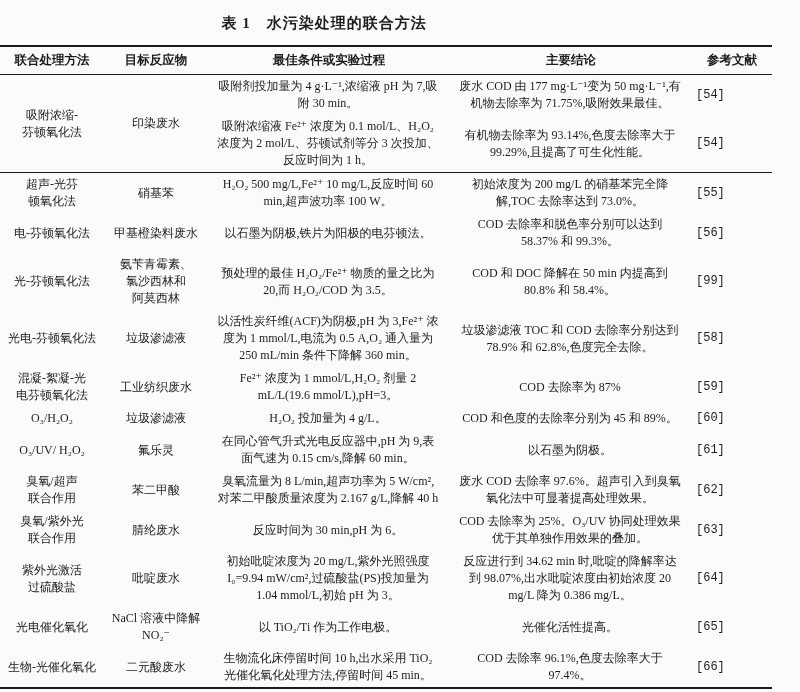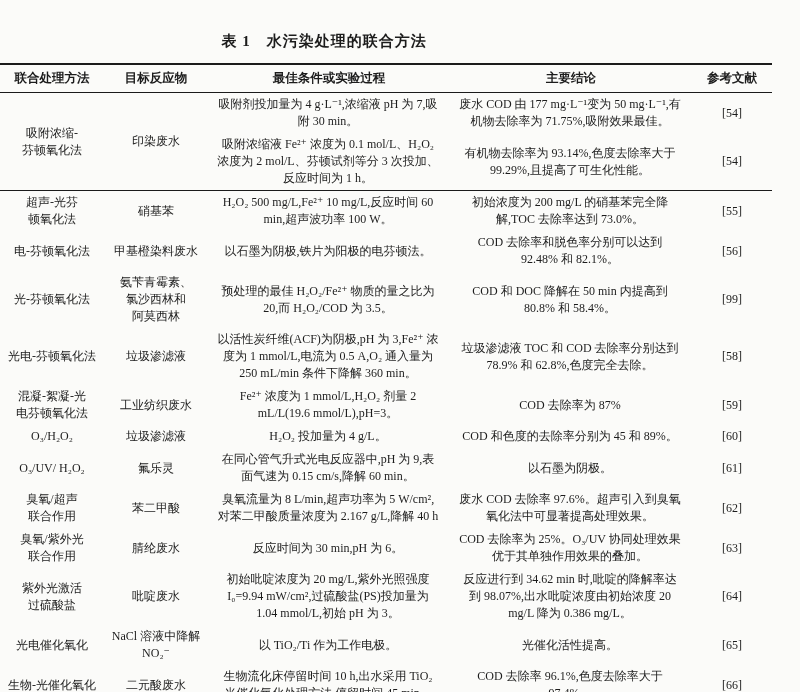--- a/index.html
+++ b/index.html
@@ -9,21 +9,21 @@
     height: 692px;
     overflow: hidden;
     background: #fbfbf9;
     color: #1c1c1c;
     font-family: "Liberation Serif", "DejaVu Serif", serif;
   }
   .page {
     width: 648px;
     height: 692px;
     box-sizing: border-box;
-    padding-top: 32px;
+    padding-top: 14px;
   }
   .table-title {
     text-align: center;
     font-weight: bold;
     font-size: 15px;
     letter-spacing: 1px;
     margin-bottom: 12px;
   }
   table.journal-table {
     width: 772px;
@@ -54,22 +54,23 @@
   td.c-method, td.c-target {
     text-align: center;
     white-space: pre-line;
   }
   td.c-cond, td.c-concl {
     text-align: center;
     padding-left: 8px;
     padding-right: 10px;
   }
   td.c-ref {
-    text-align: center;
+    text-align: left;
     white-space: nowrap;
+    font-family: Liberation Mono, monospace;
   }
   td.rule-below {
     border-bottom: 1.5px solid #1b1b1b;
   }
   tbody tr:last-child td {
     border-bottom: 2.5px solid #1b1b1b;
   }
 </style>
 </head>
 <body>
@@ -113,21 +114,21 @@
 顿氧化法</td>
           <td class="c-target" rowspan="1">硝基苯</td>
           <td class="c-cond">H₂O₂ 500 mg/L,Fe²⁺ 10 mg/L,反应时间 60 min,超声波功率 100 W。</td>
           <td class="c-concl">初始浓度为 200 mg/L 的硝基苯完全降解,TOC 去除率达到 73.0%。</td>
           <td class="c-ref">[55]</td>
         </tr>
         <tr>
           <td class="c-method" rowspan="1">电-芬顿氧化法</td>
           <td class="c-target" rowspan="1">甲基橙染料废水</td>
           <td class="c-cond">以石墨为阴极,铁片为阳极的电芬顿法。</td>
-          <td class="c-concl">COD 去除率和脱色率分别可以达到 92.48% 和 82.1%。</td>
+          <td class="c-concl">COD 去除率和脱色率分别可以达到 58.37% 和 99.3%。</td>
           <td class="c-ref">[56]</td>
         </tr>
         <tr>
           <td class="c-method" rowspan="1">光-芬顿氧化法</td>
           <td class="c-target" rowspan="1">氨苄青霉素、
 氯沙西林和
 阿莫西林</td>
           <td class="c-cond">预处理的最佳 H₂O₂/Fe²⁺ 物质的量之比为 20,而 H₂O₂/COD 为 3.5。</td>
           <td class="c-concl">COD 和 DOC 降解在 50 min 内提高到 80.8% 和 58.4%。</td>
           <td class="c-ref">[99]</td>

